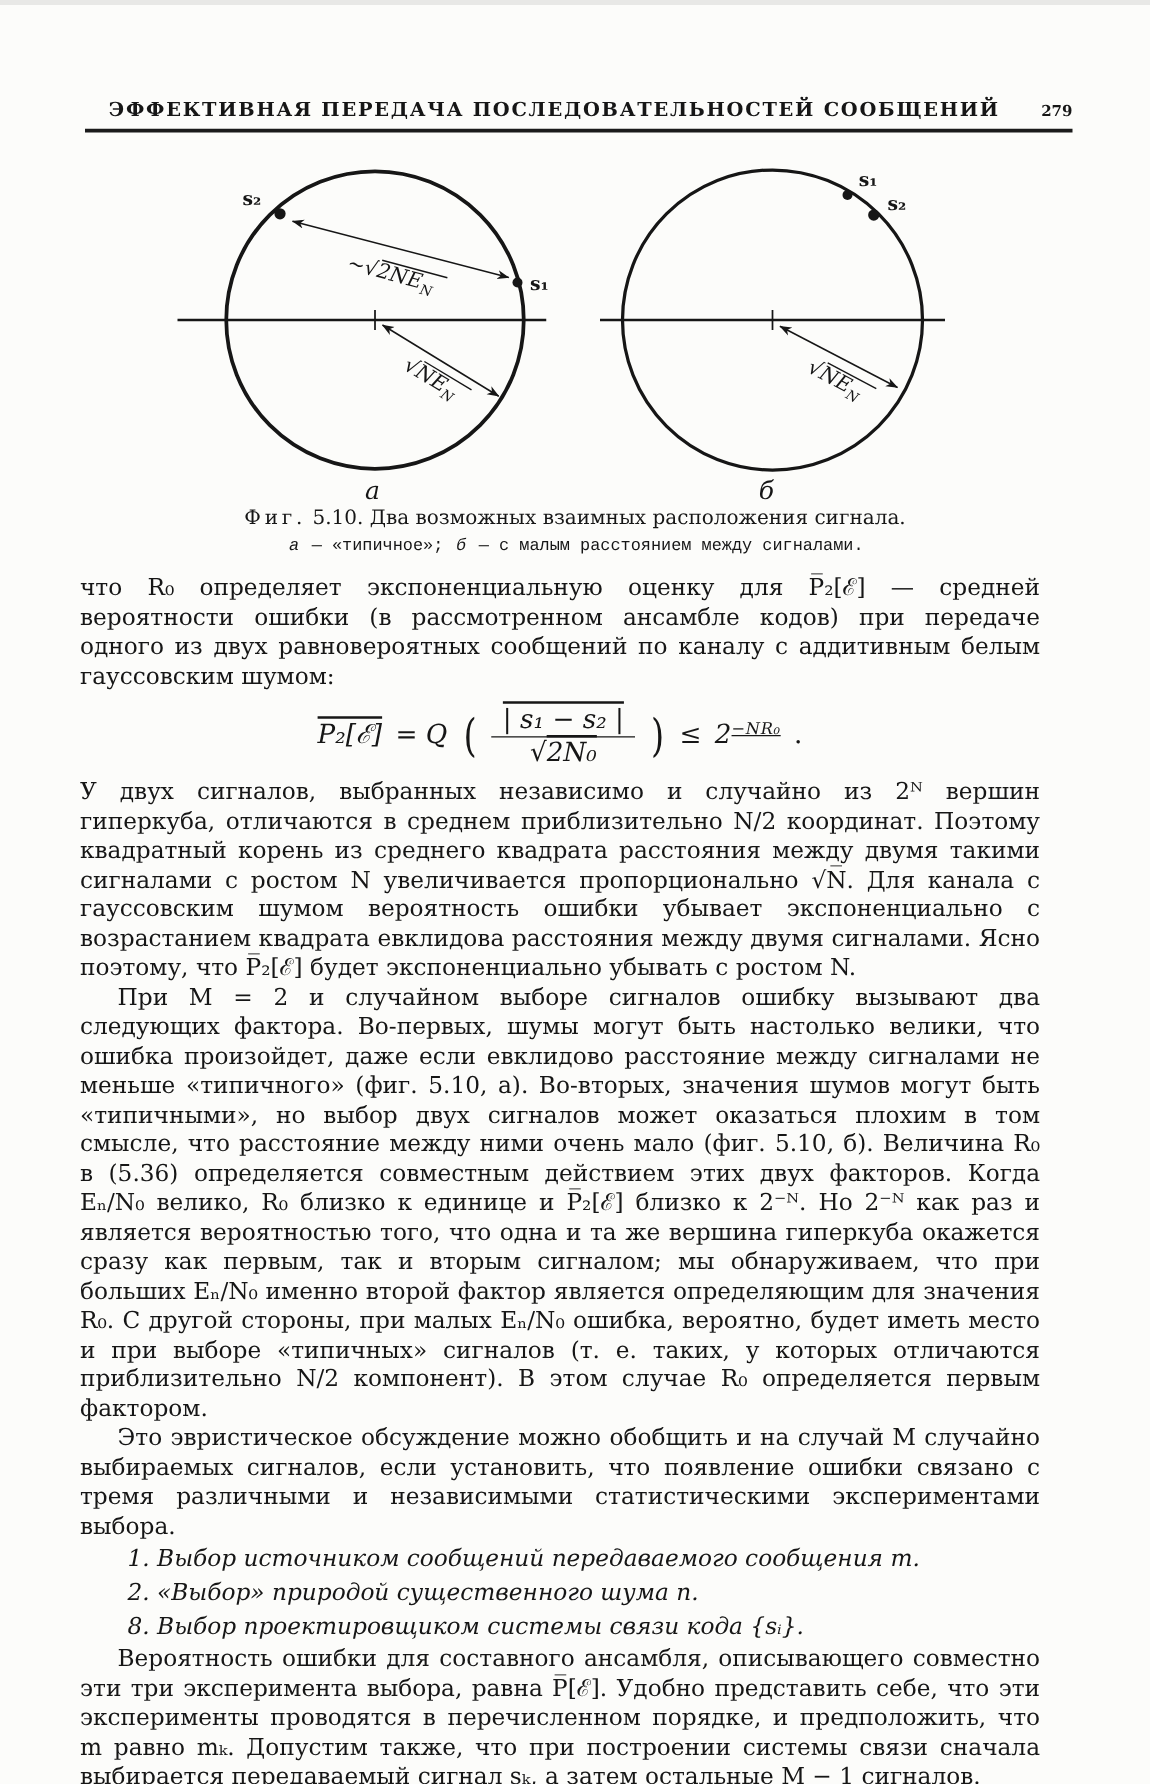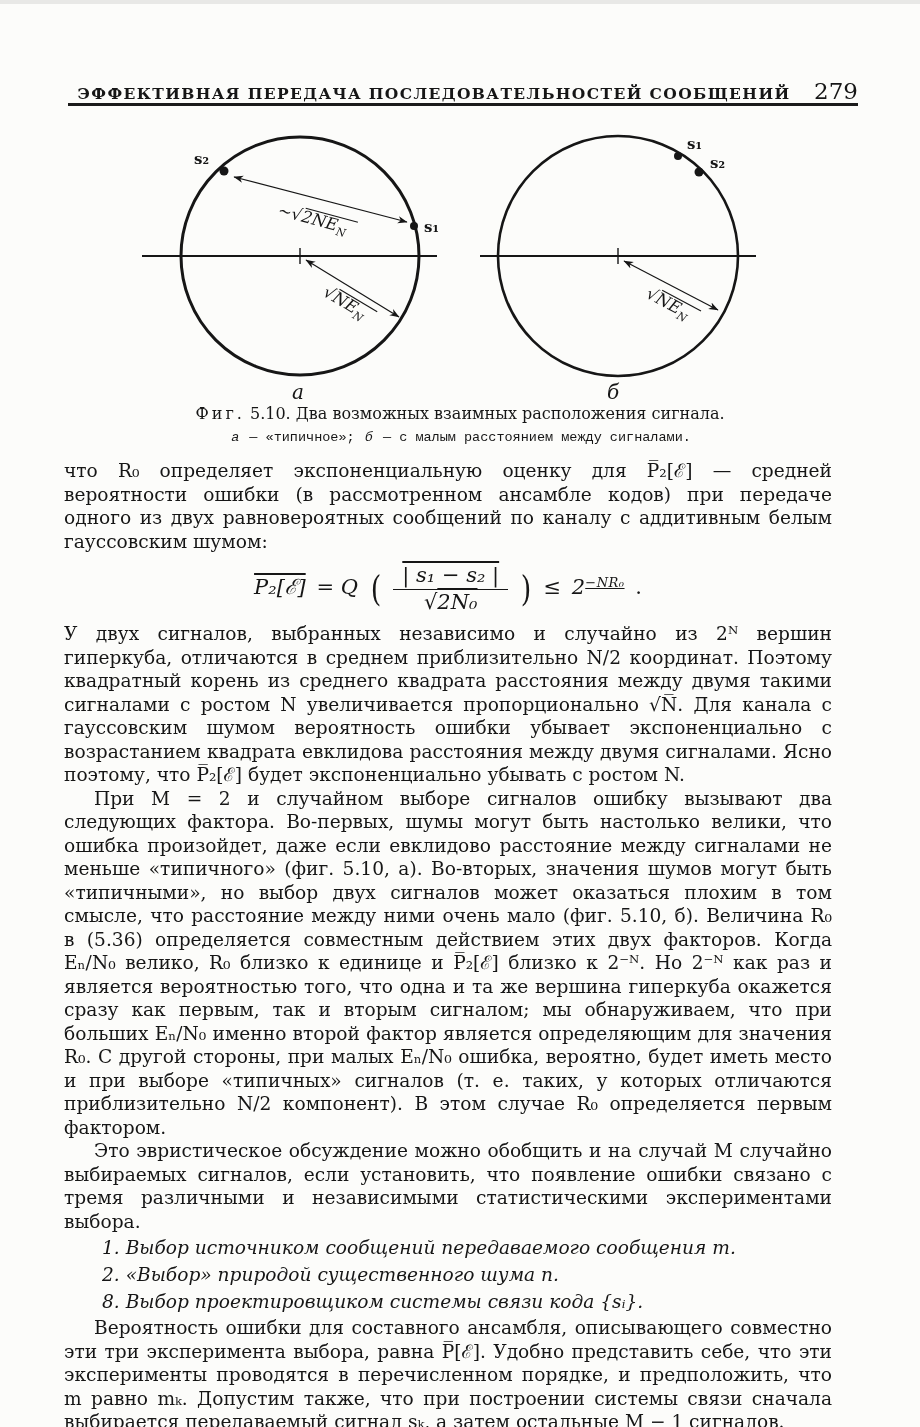--- a/index.html
+++ b/index.html
@@ -3,21 +3,21 @@
 <meta charset="utf-8">
 <style>
   html,body { margin:0; padding:0; background:#e8e8e6; }
   .page {
     position:relative; width:920px; height:1427px; margin:4px auto;
     background:#fcfcfa; color:#161616;
     font-family:"DejaVu Serif", serif; overflow:hidden;
   }
   .header { position:absolute; top:74px; left:68px; width:790px; display:flex; align-items:baseline; }
   .header-title { flex:1; text-align:center; font-size:15.5px; font-weight:bold; letter-spacing:1.4px; white-space:nowrap; }
-  .page-number { font-size:23px; margin-left:14px; font-weight:normal; }
+  .page-number { font-size:12px; margin-left:14px; font-weight:bold; }
   .header-rule { position:absolute; top:99px; left:68px; width:790px; height:3px; background:#1b1b1b; }
 
   .figure-svg { position:absolute; top:110px; left:0; }
   .circ { fill:none; stroke:#161616; }
   .axis { stroke:#161616; stroke-width:2; }
   .tick { stroke:#161616; stroke-width:1.4; }
   .dot  { fill:#161616; }
   .arrow { stroke:#161616; stroke-width:1.2; fill:none; }
   .mask { fill:#fcfcfa; stroke:none; }
   .ptlbl { font-family:"DejaVu Serif",serif; font-size:15px; font-weight:bold; fill:#161616; }

